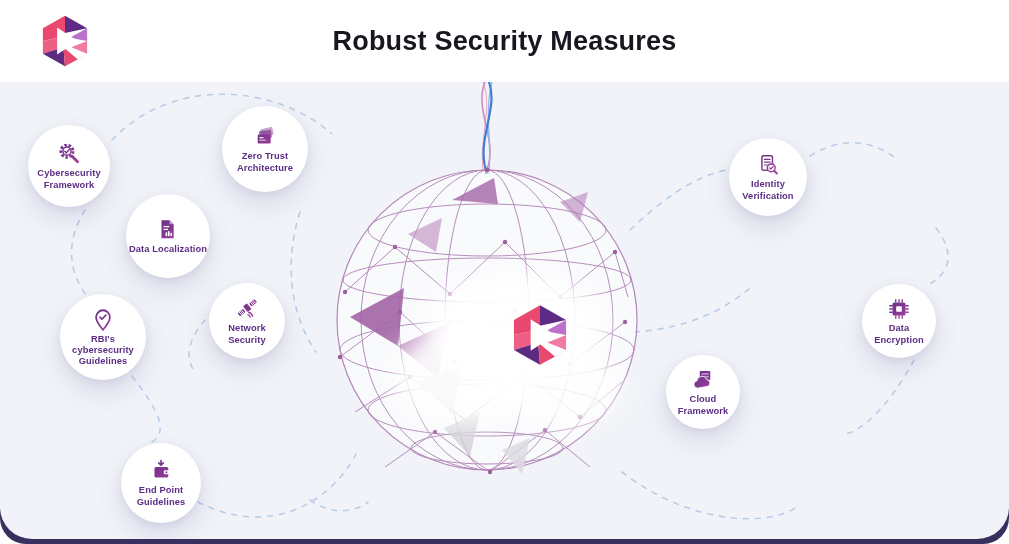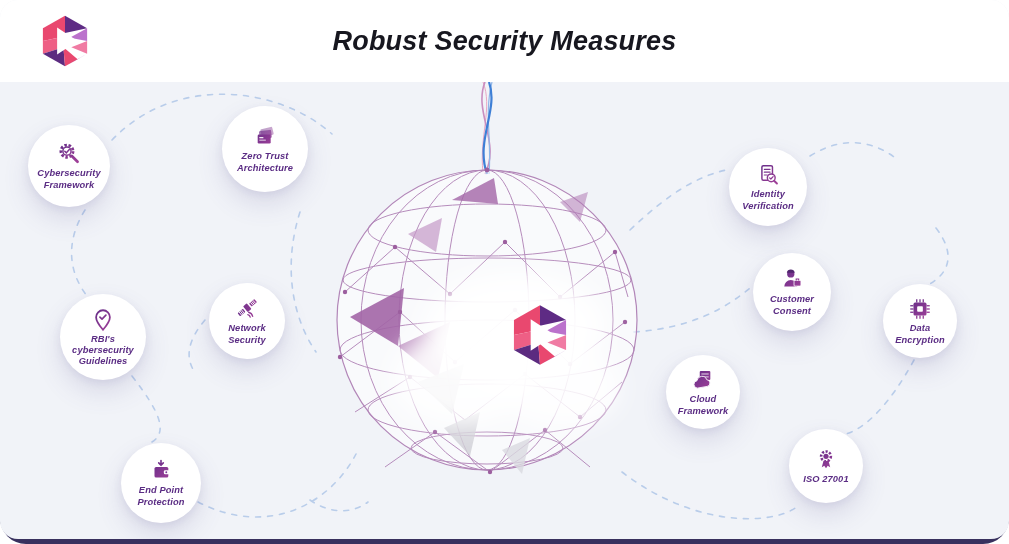--- a/index.html
+++ b/index.html
@@ -1,19 +1,19 @@
 <!DOCTYPE html>
 <html><head>
 <meta charset="utf-8">
 <style>
   html,body{margin:0;padding:0;}
   body{font-family:"Liberation Sans",sans-serif;background:#ffffff;}
   .page{position:relative;width:1009px;height:544px;background:#ffffff;overflow:hidden;}
   .band{position:absolute;left:0;right:0;top:498px;height:46px;background:#38305e;border-radius:0 0 26px 26px;}
-  .card{position:absolute;left:0;top:0;width:1009px;height:539px;background:#f1f3f8;border-radius:18px;overflow:hidden;font-style:italic;}
+  .card{position:absolute;left:0;top:0;width:1009px;height:539px;background:#f1f3f8;border-radius:32px;overflow:hidden;}
   .header{position:relative;width:100%;height:82px;background:#ffffff;}
   .brand{position:absolute;left:38px;top:11px;width:54px;height:60px;}
   .title{position:absolute;left:0;right:0;top:0;margin:0;line-height:82px;text-align:center;
          font-size:27px;font-weight:800;color:#17171f;letter-spacing:.2px;}
   .canvas{position:absolute;left:0;top:82px;width:1009px;height:457px;}
   .art{position:absolute;left:0;top:0;width:1009px;height:457px;pointer-events:none;}
   .badge{position:absolute;background:#ffffff;border-radius:50%;
          display:flex;flex-direction:column;align-items:center;justify-content:center;
          box-shadow:0 12px 26px rgba(96,84,150,.16),0 3px 8px rgba(96,84,150,.10);}
   .bicon{width:26px;height:26px;flex:0 0 auto;}
@@ -147,20 +147,32 @@
         <svg class="bicon" viewBox="0 0 32 32" aria-label="gear-check-magnifier-icon">
           <circle cx="13.5" cy="12.5" r="7.5" fill="none" stroke="url(#icongrad)" stroke-width="3.4" stroke-dasharray="3.1 2.1"></circle>
           <circle cx="13.5" cy="12.5" r="5" fill="#fff" stroke="url(#icongrad)" stroke-width="1.8"></circle>
           <path d="M10.8 12.6 l2 2 l3.6-4" fill="none" stroke="url(#icongrad)" stroke-width="1.8" stroke-linecap="round" stroke-linejoin="round"></path>
           <line x1="19.5" y1="18.5" x2="26.5" y2="25.5" stroke="url(#icongrad)" stroke-width="3.4" stroke-linecap="round"></line>
         </svg>
         <div class="blabel">Cybersecurity
 Framework</div>
       </div>
 
+      <div class="badge" style="left:126px;top:112px;width:84px;height:84px">
+        <svg class="bicon" viewBox="0 0 32 32" aria-label="document-chart-icon">
+          <path d="M8 4 h10 l5 5 v17 h-15 z" fill="url(#icongrad)"></path>
+          <path d="M18 4 v5 h5 z" fill="#c9a0d6"></path>
+          <rect x="10.5" y="11" width="7" height="1.6" fill="#fff"></rect>
+          <rect x="10.5" y="14.5" width="5.5" height="1.6" fill="#fff"></rect>
+          <rect x="13" y="19" width="2" height="4.5" fill="#fff"></rect>
+          <rect x="16" y="17.5" width="2" height="6" fill="#fff"></rect>
+          <rect x="19" y="19.5" width="2" height="4" fill="#fff"></rect>
+        </svg>
+        <div class="blabel">Data Localization</div>
+      </div>
 
       <div class="badge" style="left:222px;top:24px;width:86px;height:86px">
         <svg class="bicon" viewBox="0 0 32 32" aria-label="stacked-cards-icon">
           <g fill="url(#icongrad)">
             <rect x="11" y="5" width="15" height="10" rx="1.5" opacity="0.45" transform="rotate(-14 18 10)"></rect>
             <rect x="9" y="8" width="15" height="10" rx="1.5" opacity="0.7" transform="rotate(-7 16 13)"></rect>
             <rect x="7" y="13" width="16" height="11" rx="1.5"></rect>
           </g>
           <rect x="9" y="16" width="5" height="1.6" fill="#fff" opacity="0.9"></rect>
           <rect x="9" y="19.2" width="8" height="1.4" fill="#fff" opacity="0.7"></rect>
@@ -204,53 +216,42 @@
       </div>
 
       <div class="badge" style="left:121px;top:361px;width:80px;height:80px">
         <svg class="bicon" viewBox="0 0 32 32" aria-label="wallet-arrow-icon">
           <path d="M16 3 v5.5 M13.2 6 L16 9 l2.8-3" stroke="url(#icongrad)" stroke-width="2" fill="none" stroke-linecap="round" stroke-linejoin="round"></path>
           <rect x="8" y="11" width="17" height="13" rx="2" fill="url(#icongrad)"></rect>
           <rect x="19.5" y="15" width="7" height="5" rx="1.5" fill="#fff"></rect>
           <circle cx="22.5" cy="17.5" r="1.2" fill="#7b3596"></circle>
         </svg>
         <div class="blabel">End Point
-Protection</div>
-      </div>
-
-      <div class="badge" style="left:729px;top:66px;width:78px;height:78px">
+Guidelines</div>
+      </div>
+
+      <div class="badge" style="left:729px;top:56px;width:78px;height:78px">
         <svg class="bicon" viewBox="0 0 32 32" aria-label="document-verify-icon">
           <rect x="8.5" y="4.5" width="13" height="18" rx="1.8" fill="none" stroke="url(#icongrad)" stroke-width="1.8"></rect>
           <g stroke="url(#icongrad)" stroke-width="1.5" stroke-linecap="round">
             <line x1="11.5" y1="9" x2="18.5" y2="9"></line>
             <line x1="11.5" y1="12.5" x2="18.5" y2="12.5"></line>
             <line x1="11.5" y1="16" x2="15" y2="16"></line>
           </g>
           <circle cx="20" cy="19.5" r="4.8" fill="#fff" stroke="url(#icongrad)" stroke-width="1.8"></circle>
           <path d="M18 19.5 l1.5 1.5 l2.8-3" fill="none" stroke="url(#icongrad)" stroke-width="1.6" stroke-linecap="round" stroke-linejoin="round"></path>
           <line x1="23.5" y1="23" x2="27" y2="26.5" stroke="url(#icongrad)" stroke-width="2.4" stroke-linecap="round"></line>
         </svg>
         <div class="blabel">Identity
 Verification</div>
       </div>
 
 
-      <div class="badge" style="left:753px;top:171px;width:78px;height:78px">
-        <svg class="bicon" viewBox="0 0 32 32" aria-label="person-briefcase-icon">
-          <circle cx="14.5" cy="8.5" r="4.5" fill="url(#icongrad)"></circle>
-          <path d="M9.6 7.2 a5 5 0 0 1 9.8 0 z" fill="#51266f"></path>
-          <path d="M6.5 24 a8 8 0 0 1 16 0 z" fill="url(#icongrad)"></path>
-          <rect x="18.5" y="16.5" width="8.5" height="7" rx="1.2" fill="url(#icongrad)" stroke="#fff" stroke-width="1"></rect>
-          <path d="M21.2 16.5 v-1.8 h3 v1.8" fill="none" stroke="url(#icongrad)" stroke-width="1.4"></path>
-        </svg>
-        <div class="blabel">Customer
-Consent</div>
-      </div>
-
-      <div class="badge" style="left:883px;top:202px;width:74px;height:74px">
+
+      <div class="badge" style="left:862px;top:202px;width:74px;height:74px">
         <svg class="bicon" viewBox="0 0 32 32" aria-label="chip-icon">
           <g stroke="url(#icongrad)" stroke-width="1.6">
             <line x1="12" y1="4" x2="12" y2="8"></line>
               <line x1="16" y1="4" x2="16" y2="8"></line>
               <line x1="20" y1="4" x2="20" y2="8"></line>
             <line x1="12" y1="24" x2="12" y2="28"></line>
               <line x1="16" y1="24" x2="16" y2="28"></line>
               <line x1="20" y1="24" x2="20" y2="28"></line>
             <line x1="4" y1="12" x2="8" y2="12"></line>
               <line x1="4" y1="16" x2="8" y2="16"></line>
@@ -270,25 +271,16 @@
         <svg class="bicon" viewBox="0 0 32 32" aria-label="cloud-server-icon">
           <rect x="12" y="5" width="13" height="11" rx="1.2" fill="url(#icongrad)"></rect>
           <line x1="14" y1="8.6" x2="23" y2="8.6" stroke="#fff" stroke-width="1"></line>
           <line x1="14" y1="12.2" x2="23" y2="12.2" stroke="#fff" stroke-width="1"></line>
           <path d="M9 26 a4.6 4.6 0 0 1 -0.4 -9.1 a6.2 6.2 0 0 1 12 -1.3 a4.2 4.2 0 0 1 0.6 8.3 z" fill="url(#icongrad)" stroke="#f5f0f8" stroke-width="1.2"></path>
         </svg>
         <div class="blabel">Cloud
 Framework</div>
       </div>
 
-      <div class="badge" style="left:789px;top:347px;width:74px;height:74px">
-        <svg class="bicon" viewBox="0 0 32 32" aria-label="medal-ribbon-icon">
-          <circle cx="16" cy="11.5" r="6" fill="none" stroke="url(#icongrad)" stroke-width="3.2" stroke-dasharray="2.6 1.9"></circle>
-          <circle cx="16" cy="11.5" r="3.2" fill="url(#icongrad)"></circle>
-          <path d="M13 17 l-2.2 8 3.2-2 1.6 3 1.8-8.5 z" fill="url(#icongrad)"></path>
-          <path d="M19 17 l2.2 8 -3.2-2 -1.6 3 -1.8-8.5 z" fill="url(#icongrad)"></path>
-        </svg>
-        <div class="blabel">ISO 27001</div>
-      </div>
 
     </div>
   </div>
 </div>
 
 </body></html>

